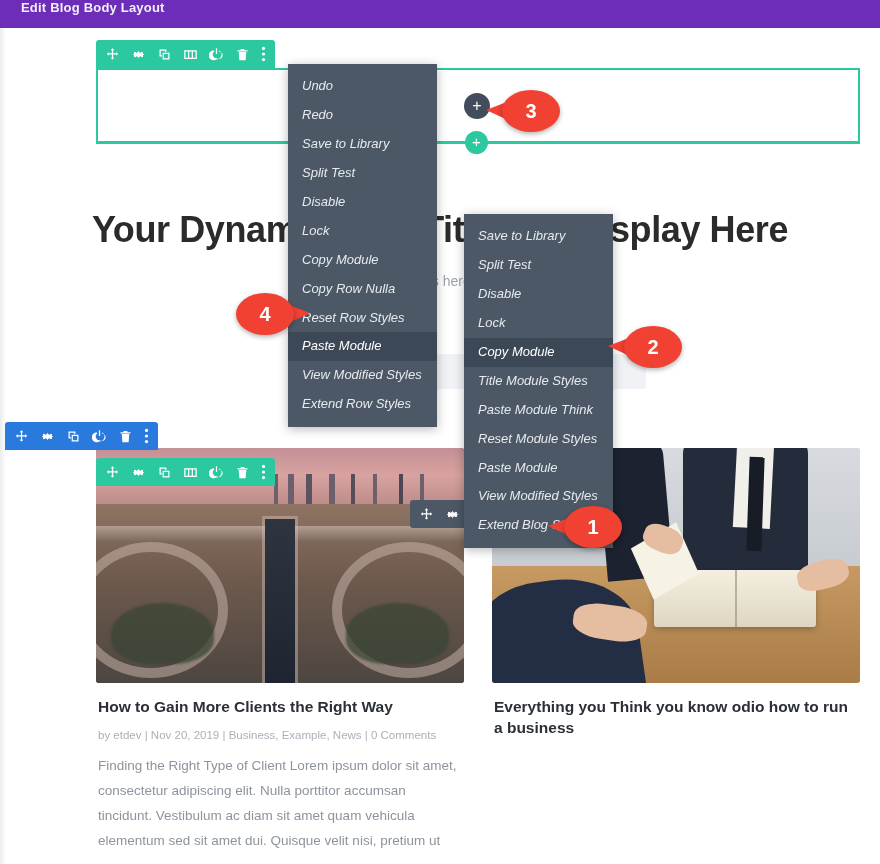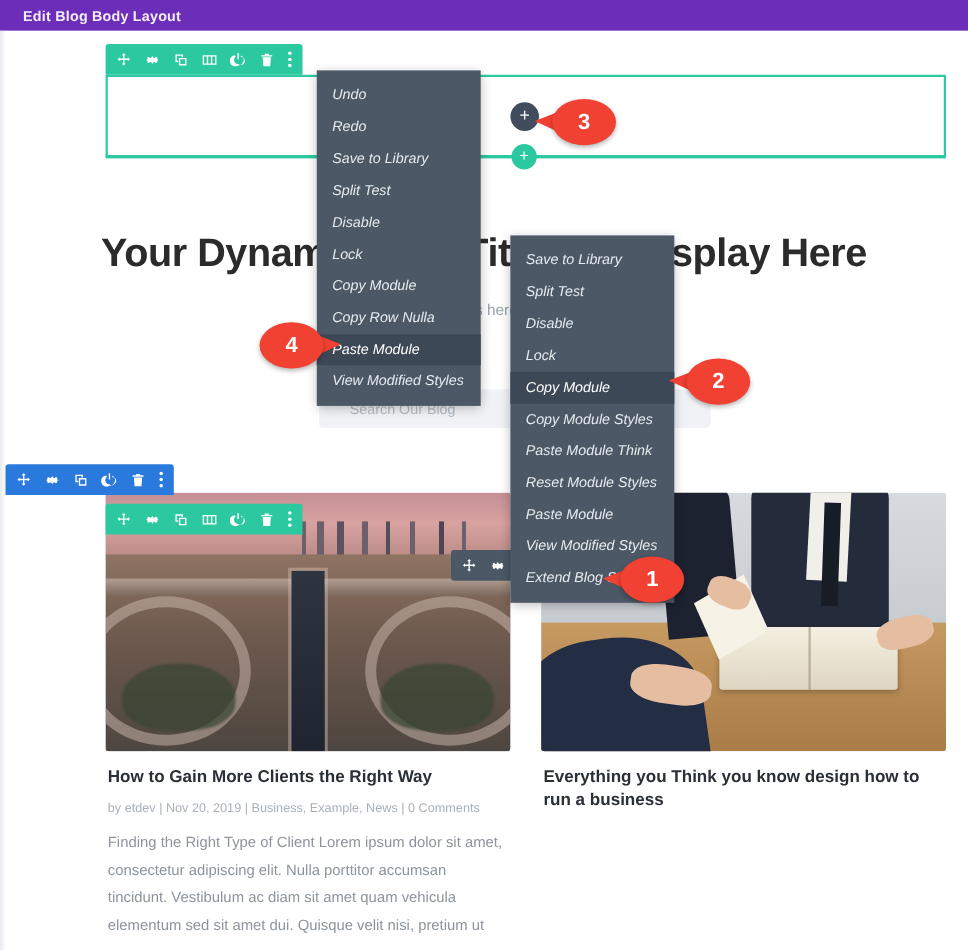--- a/index.html
+++ b/index.html
@@ -9,21 +9,21 @@
     font-family: "Liberation Sans", sans-serif;
     background: #ffffff;
     overflow: hidden;
     position: relative;
   }
 
   
   #admin-bar {
     position:absolute; left:0; top:0; width:880px; height:28px;
     background:#6c2eb9;
-    display:flex; align-items:center;
+    display:flex; 
   }
   #admin-bar .title {
     color:#f4eefb; font-size:13px; font-weight:bold;
     letter-spacing:.2px; margin-left:21px;
   }
 
   
   #canvas {
     position:absolute; left:0; top:28px; width:880px; height:836px;
     background:#ffffff;
@@ -373,21 +373,21 @@
             <div class="tie"></div>
           <div class="book"></div>
             <div class="page"></div>
           <div class="handA"></div>
             <div class="handB"></div>
           <div class="suitC"></div>
             <div class="handC"></div>
         </div>
       </div>
       <div class="card-body">
-        <p class="card-title">Everything you Think you know design how to run a business</p>
+        <p class="card-title">Everything you Think you know odio how to run a business</p>
       </div>
     </div>
   </div>
 
   <div class="bar mod" style="left:410px; top:472px;">
     <svg class="ic" viewBox="0 0 24 24">
         <path d="M12 2l3 3h-2v5h5V8l3 3-3 3v-2h-5v5h2l-3 3-3-3h2v-5H6v2l-3-3 3-3v2h5V5H9z"></path>
       </svg>
     <svg class="ic" viewBox="0 0 24 24">
         <path d="M12 8a4 4 0 100 8 4 4 0 000-8zm0 6a2 2 0 110-4 2 2 0 010 4zm9-2l-2-1.2.3-2.3-2.2-1-1.7 1.6-2.2-.8L12 6l-1.2 2.3-2.2.8L6.9 7.5l-2.2 1L5 10.8 3 12l2 1.2-.3 2.3 2.2 1 1.7-1.6 2.2.8L12 18l1.2-2.3 2.2-.8 1.7 1.6 2.2-1-.3-2.3z"></path>
@@ -410,31 +410,33 @@
 
   <div class="ctx" id="ctx-row">
     <div class="item">Undo</div>
     <div class="item">Redo</div>
     <div class="item">Save to Library</div>
     <div class="item">Split Test</div>
     <div class="item">Disable</div>
     <div class="item">Lock</div>
     <div class="item">Copy Module</div>
     <div class="item">Copy Row Nulla</div>
+    <div class="item">Reset Row Styles</div>
     <div class="item active">Paste Module</div>
     <div class="item">View Modified Styles</div>
+    <div class="item">Extend Row Styles</div>
   </div>
 
   <div class="ctx" id="ctx-mod">
     <div class="item">Save to Library</div>
     <div class="item">Split Test</div>
     <div class="item">Disable</div>
     <div class="item">Lock</div>
     <div class="item active">Copy Module</div>
-    <div class="item">Copy Module Styles</div>
+    <div class="item">Title Module Styles</div>
     <div class="item">Paste Module Think</div>
     <div class="item">Reset Module Styles</div>
     <div class="item">Paste Module</div>
     <div class="item">View Modified Styles</div>
     <div class="item">Extend Blog Styles</div>
   </div>
 
   <div class="callout" id="callout-1">
     <div class="tail"></div>
       <div class="blob"></div>

